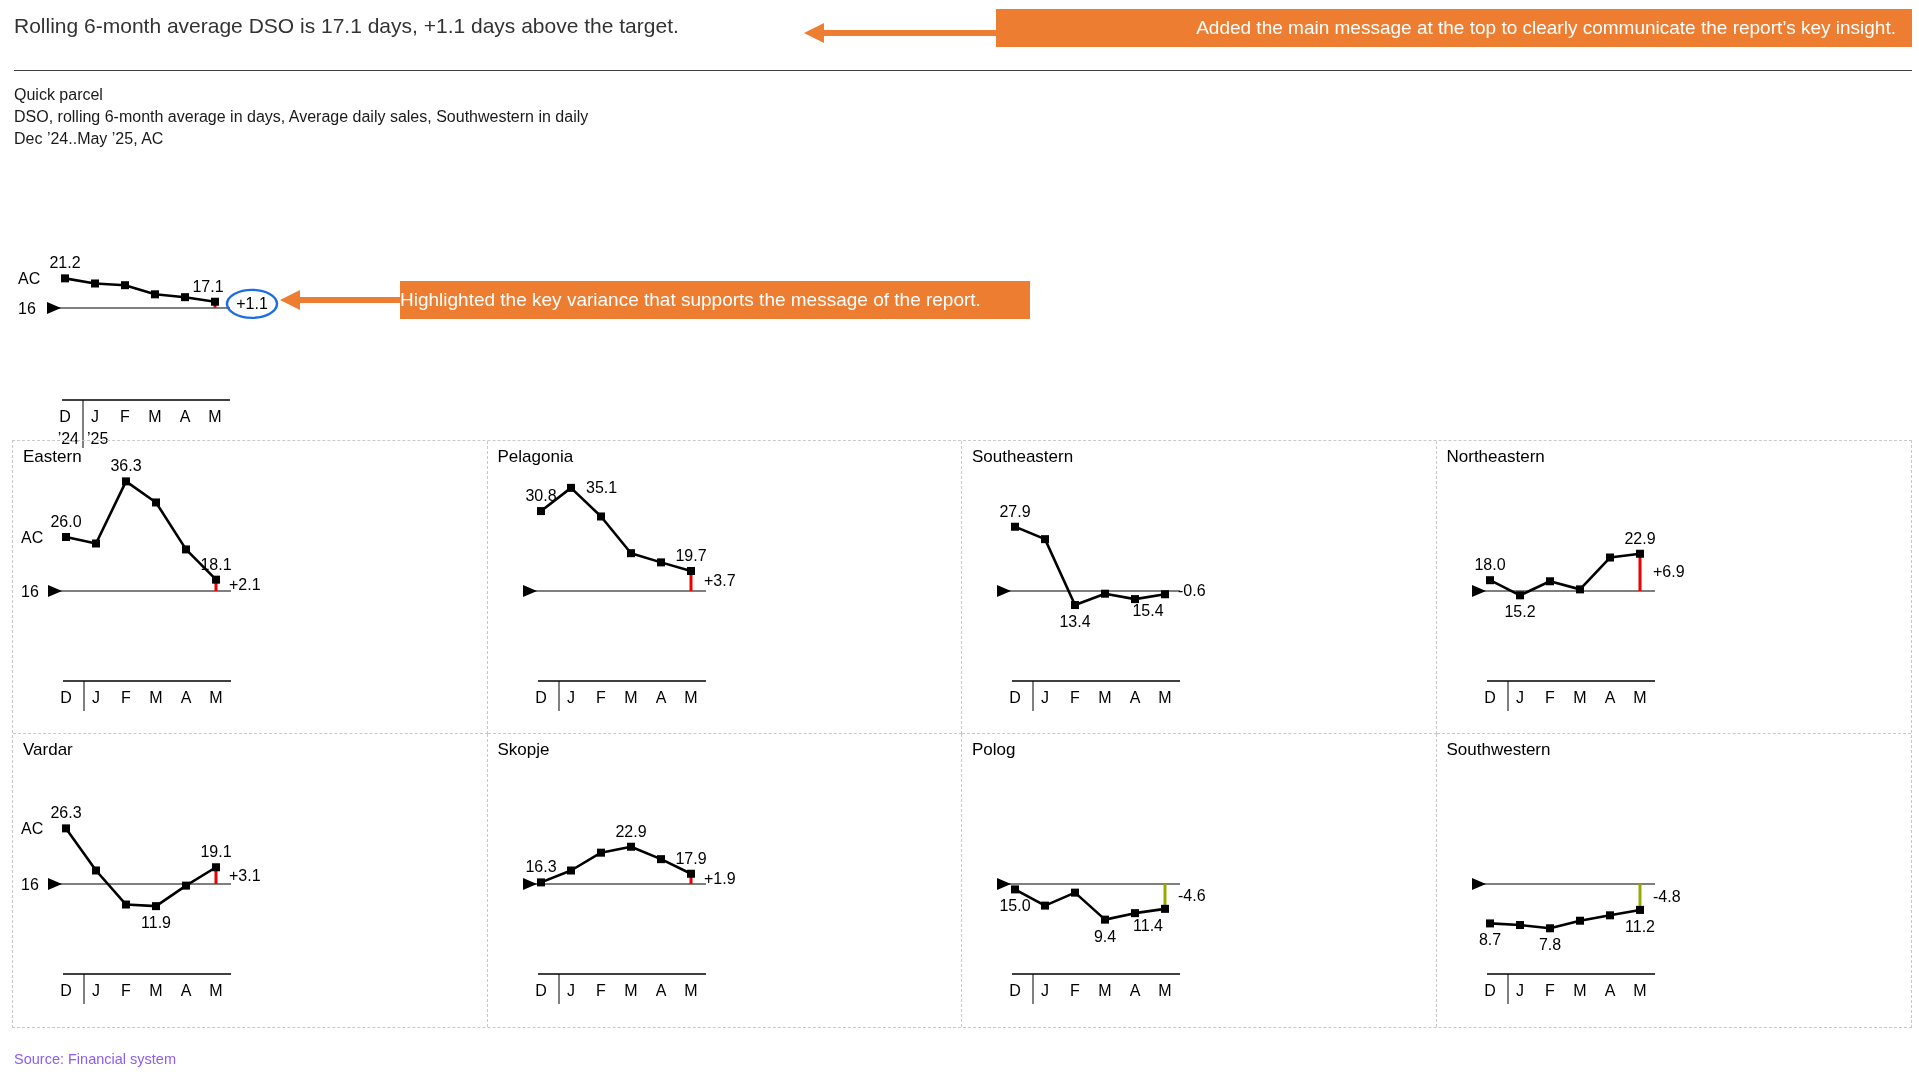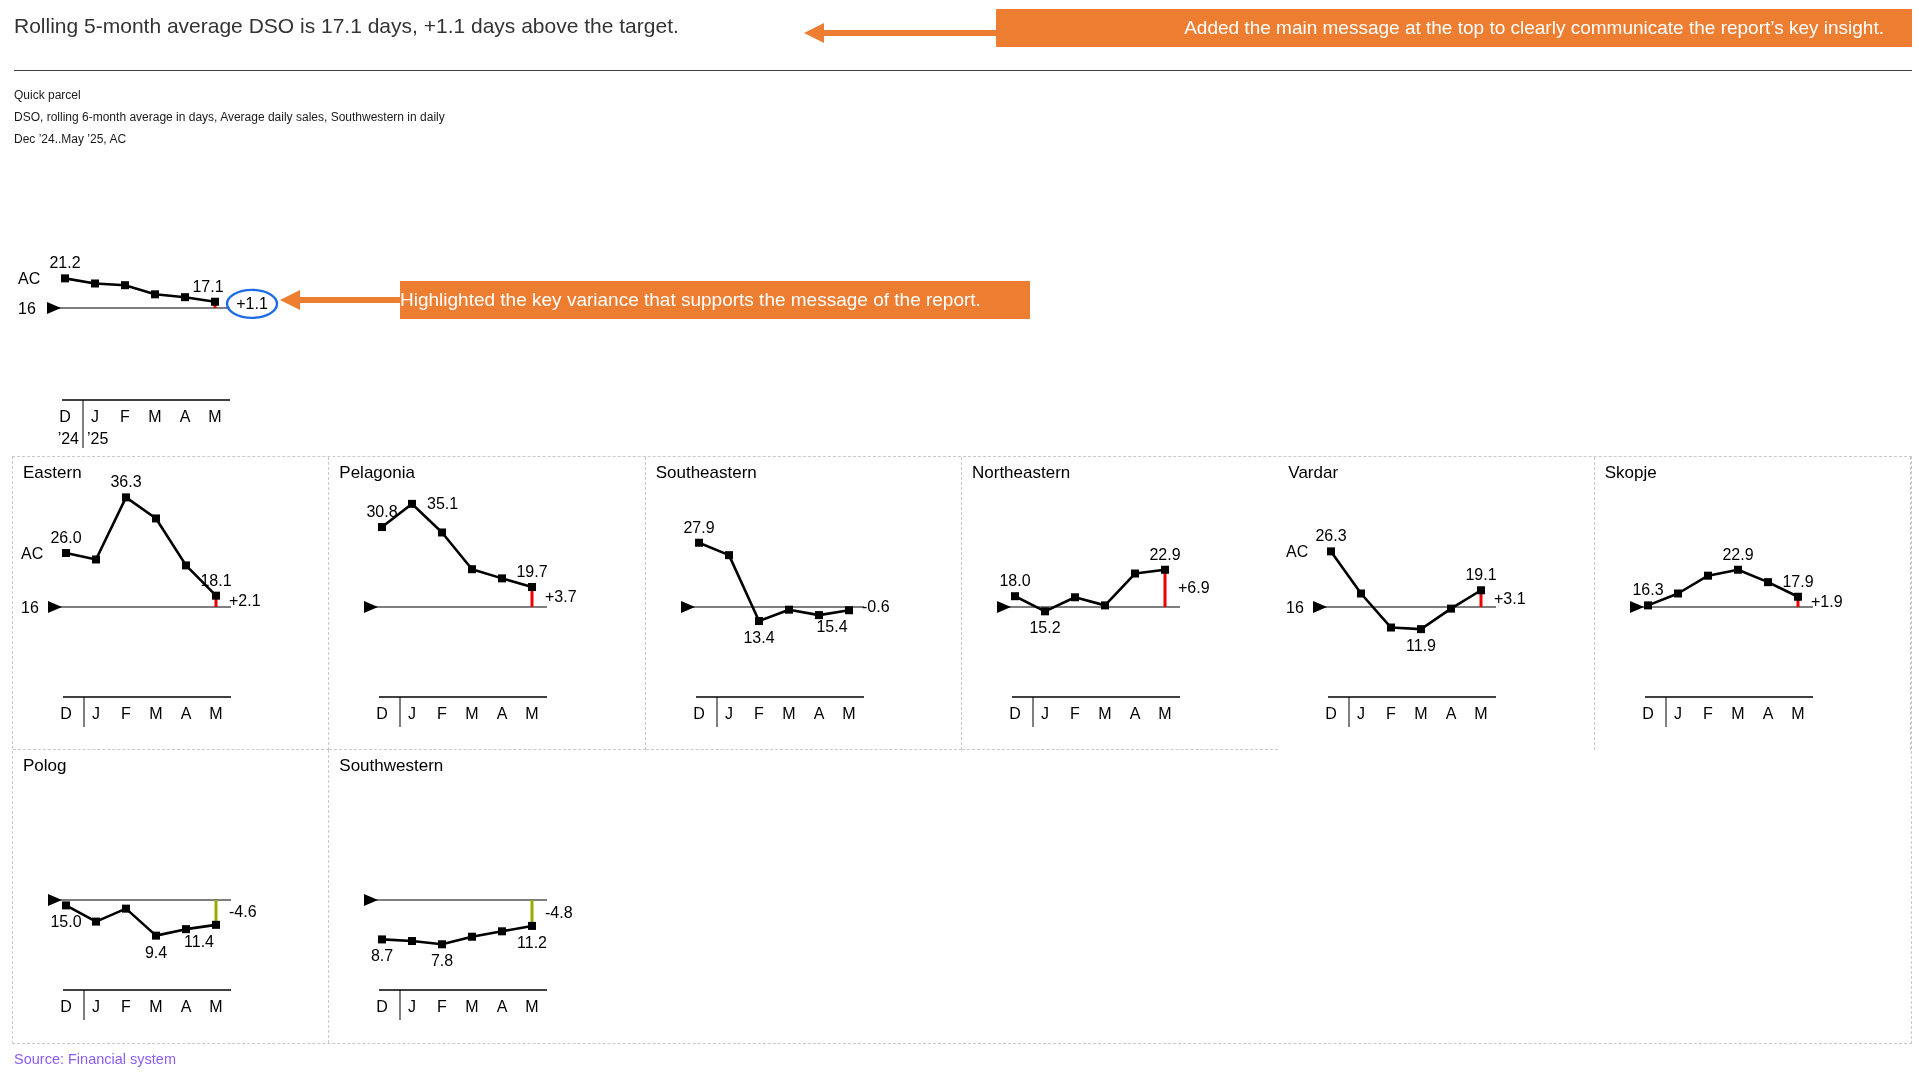--- a/index.html
+++ b/index.html
@@ -4,47 +4,47 @@
 <style>
   :root{
     --accent:#ED7D31; --grid-border:#C9C9C9; --text-dark:#333333;
     --pos:#EE0000; --neg:#95AB00; --hl:#1E6BE6;
   }
   *{margin:0;padding:0;box-sizing:border-box}
   html,body{background:#fff;font-family:"Liberation Sans",sans-serif}
   .page{position:relative;width:1919px;height:1079px;background:#fff;overflow:hidden}
   .main-message{position:absolute;left:14px;top:14px;font-size:21px;color:var(--text-dark)}
   .callout{position:absolute;background:var(--accent);color:#fff;font-size:19px;height:38px;line-height:38px;white-space:nowrap;overflow:hidden}
-  .callout1{left:996px;top:9px;width:916px;text-align:right;padding-right:28px}
+  .callout1{left:996px;top:9px;width:916px;text-align:right;padding-right:16px}
   .callout2{left:400px;top:281px;width:630px;text-align:left}
   .arrow-head{position:absolute;width:0;height:0;border-top:10px solid transparent;border-bottom:10px solid transparent;border-right:20px solid var(--accent)}
   .arrow-shaft{position:absolute;height:6px;background:var(--accent)}
   .head1{left:804px;top:23px}.shaft1{left:822px;top:30px;width:174px}
   .head2{left:280px;top:290px}.shaft2{left:298px;top:297px;width:102px}
   .divider{position:absolute;left:14px;top:70px;width:1898px;border-top:1px solid #404040}
-  .header{position:absolute;left:14px;top:84px;font-size:12px;color:#1a1a1a;line-height:22px}
+  .header{position:absolute;left:14px;top:84px;font-size:16px;color:#1a1a1a;line-height:22px}
   .header b{font-weight:400}
   #main-chart{position:absolute;left:12px;top:188px;width:312px;height:266px}
-  #grid{position:absolute;left:12px;top:456px;width:1900px;height:588px;border:1px dashed var(--grid-border);
-        display:grid;grid-template-columns:repeat(6,1fr);grid-template-rows:repeat(2,1fr)}
+  #grid{position:absolute;left:12px;top:440px;width:1900px;height:588px;border:1px dashed var(--grid-border);
+        display:grid;grid-template-columns:repeat(4,1fr);grid-template-rows:repeat(2,1fr)}
   .cell{position:relative;border-right:1px dashed var(--grid-border);border-bottom:1px dashed var(--grid-border)}
   .cell:nth-child(4n){border-right:none}
   .cell:nth-child(n+5){border-bottom:none}
   .panel-title{position:absolute;left:10px;top:6px;font-size:17px;color:#000}
   .panel-chart{position:absolute;left:0;top:0;width:475px;height:294px}
   svg{overflow:visible;display:block}
   svg text{font-family:"Liberation Sans",sans-serif;fill:#000}
   .source{position:absolute;left:14px;top:1051px;font-size:14.5px;color:#8b5cf6}
 </style>
 </head>
 <body>
 
 <div class="page">
 
-  <div class="main-message">Rolling 5-month average DSO is 17.1 days, +1.1 days above the target.</div>
+  <div class="main-message">Rolling 6-month average DSO is 17.1 days, +1.1 days above the target.</div>
 
   <div class="arrow-head head1"></div>
   <div class="arrow-shaft shaft1"></div>
   <div class="callout callout1">Added the main message at the top to clearly communicate the report’s key insight.</div>
 
   <div class="divider"></div>
 
   <div class="header">
     <div>Quick parcel</div>
     <div id="subtitle"><b>DSO</b><span>, rolling 6-month average in days, </span><b>Average daily sales</b><span>, </span><b>Southwestern</b><span> in daily</span></div>

